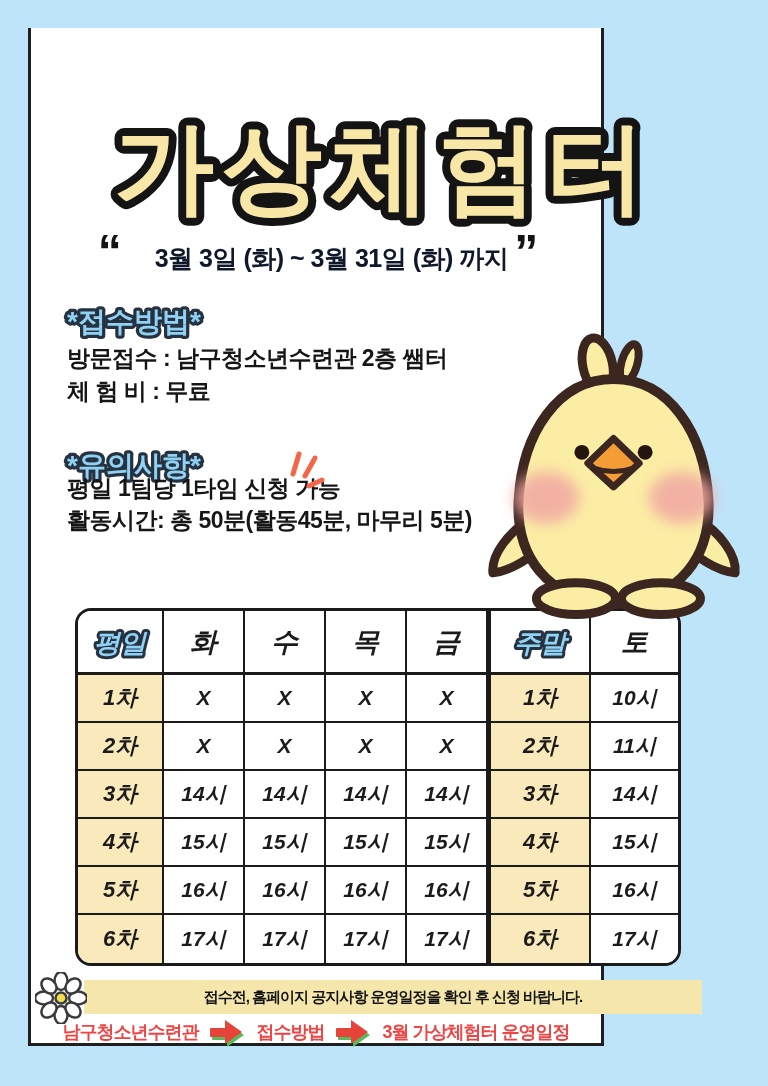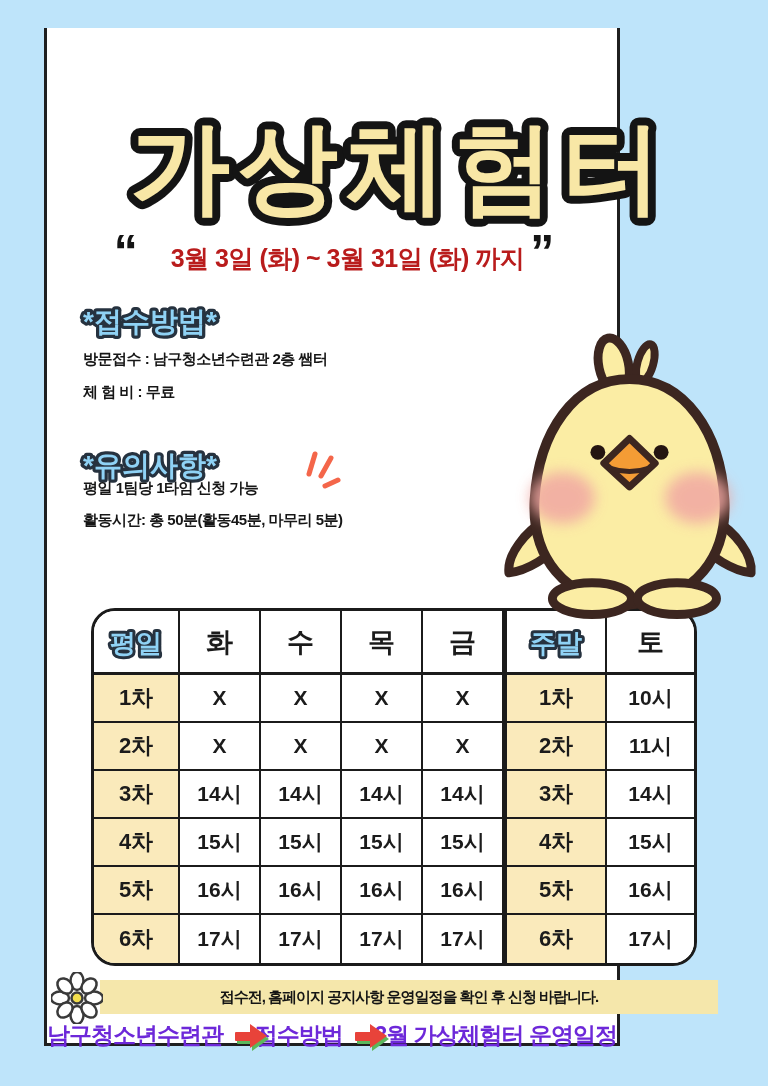--- a/index.html
+++ b/index.html
@@ -5,63 +5,64 @@
   * { margin:0; padding:0; box-sizing:border-box; }
   html,body { width:768px; height:1086px; }
   body {
     position:relative;
     background:#BEE4FA;
     font-family:"Liberation Sans","DejaVu Sans",sans-serif;
     overflow:hidden;
     color:#1b1b1b;
   }
   .panel {
-    position:absolute; left:44px; top:28px;
+    position:absolute; left:28px; top:28px;
     width:576px; height:1018px;
     background:#ffffff;
     border-left:3px solid #1f1f1f;
     border-right:3px solid #1f1f1f;
     border-bottom:3px solid #1f1f1f;
   }
   .title-wrap { position:absolute; left:0; top:52px; width:100%; text-align:center; }
   .subtitle {
     position:absolute; left:0; top:206px; width:100%;
     display:flex; justify-content:center; align-items:flex-start; gap:6px;
   }
   .subtitle .quote {
     font-size:48px; font-weight:bold; line-height:36px; color:#141414;
     letter-spacing:-4px;
   }
   .subtitle .period {
-    font-size:25px; font-weight:bold; color:#b91c1c; padding-top:8px; letter-spacing:-0.5px;margin-left:31px;
+    font-size:25px; font-weight:bold; color:#0f172a; padding-top:8px; letter-spacing:-0.5px;margin-left:31px;
   }
   .heading-svg { position:absolute; left:30px; }
   .h-reg { top:270px; }
   .h-notes { top:414px; }
   .text-block { position:absolute; left:36px; }
   .reg-lines { top:314px; }
   .notes-lines { top:444px; }
   .text-block .line {
-    font-size:15px; font-weight:bold; color:#161616;
+    font-size:23px; font-weight:bold; color:#161616;
     line-height:33px; letter-spacing:-0.5px; white-space:nowrap;
   }
   .notes-lines .line { line-height:32px; }
   .sparkle { position:absolute; left:254px; top:420px; }
   .chick {
     position:absolute; left:452px; top:300px; width:262px; height:300px; z-index:5;
   }
   .schedule-table {
     position:absolute; left:44px; top:580px; z-index:1;
     display:grid;
     grid-template-columns:86px 81px 81px 81px 81px 103px 87px;
     grid-template-rows:64px repeat(6,48px);
     border:3px solid #1b1b1b;
-    border-radius:24px;
+    border-radius:16px;
     overflow:hidden;
     background:#ffffff;
+    font-style:italic;
   }
   .cell {
     display:flex; align-items:center; justify-content:center;
     border-right:2px solid #1b1b1b;
     border-bottom:2px solid #1b1b1b;
     background:#ffffff;
     font-weight:bold; font-size:21px; color:#1b1b1b;
   }
   .cell.head { font-size:27px; border-bottom:3px solid #1b1b1b; }
   .cell.session { background:#FAEABB; font-size:22px; }
@@ -74,21 +75,21 @@
     display:flex; align-items:center; justify-content:center;
   }
   .notice-bar .notice-text {
     font-size:15px; font-weight:bold; color:#141414; white-space:nowrap; letter-spacing:-1px;
   }
   .daisy { position:absolute; left:4px; top:944px; z-index:6; }
   .nav-path {
     position:absolute; left:0; top:992px; width:100%;
     display:flex; align-items:center; justify-content:center; gap:12px;
   }
-  .nav-step { font-size:23px; font-weight:bold; color:#6d28d9; white-space:nowrap; letter-spacing:-1px; }
+  .nav-step { font-size:18px; font-weight:bold; color:#ef4444; white-space:nowrap; letter-spacing:-1px; }
   .arrow { position:relative; width:34px; height:24px; filter:drop-shadow(2px 3px 0 #5CB85C); }
   .arrow .bar { position:absolute; left:0; top:8px; width:17px; height:9px; background:#E8433A; border-radius:1px; }
   .arrow .head { position:absolute; left:15px; top:0; width:0; height:0;
     border-top:12px solid transparent; border-bottom:12px solid transparent; border-left:17px solid #E8433A; }
 </style>
 </head>
 <body>
 
 <div class="panel">
 

